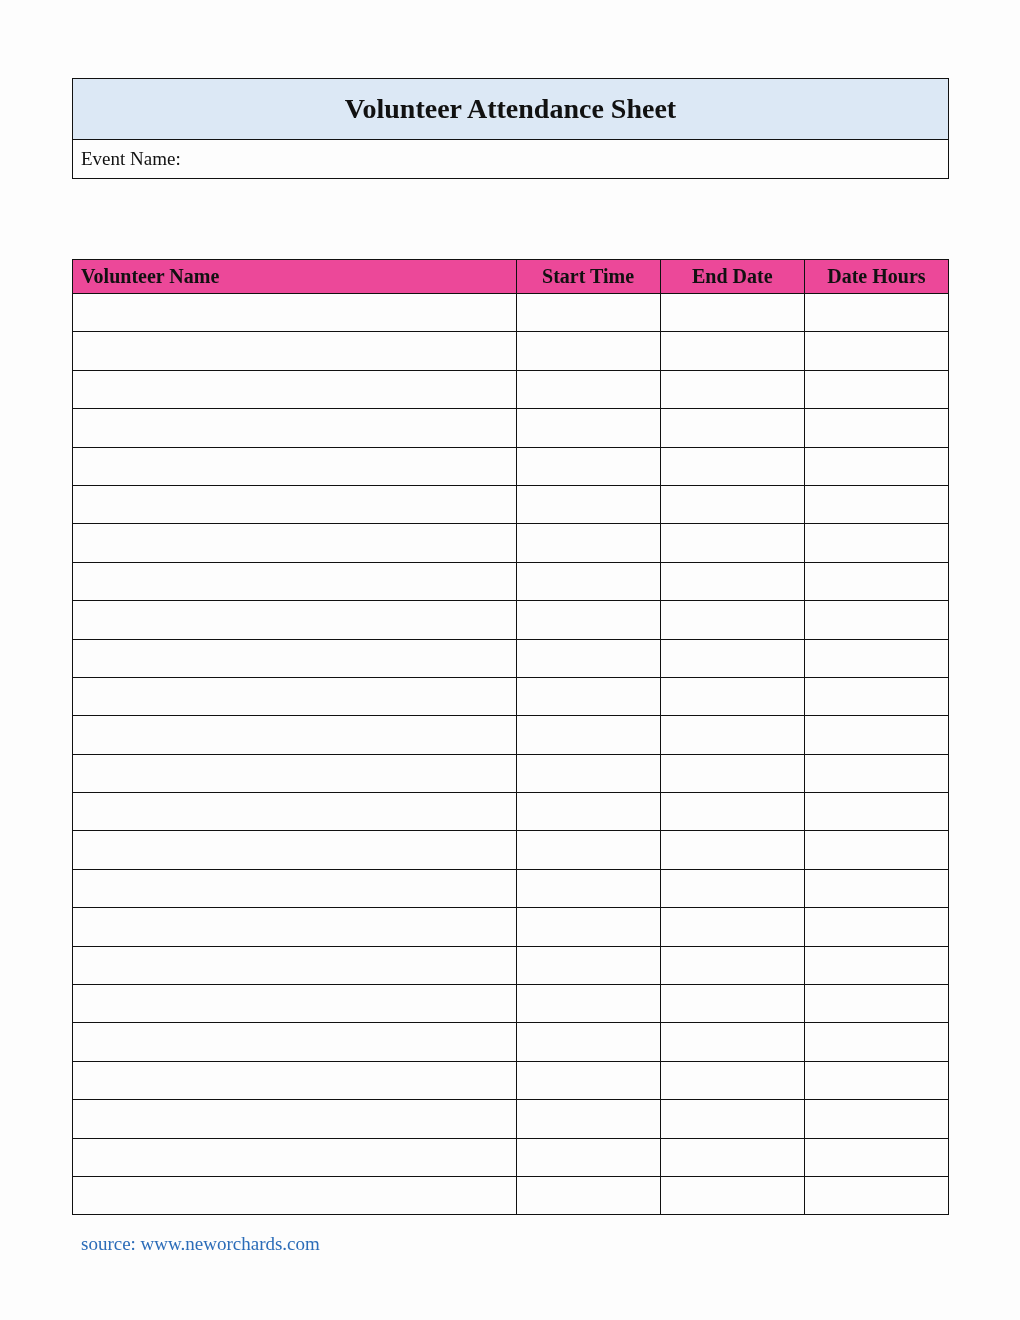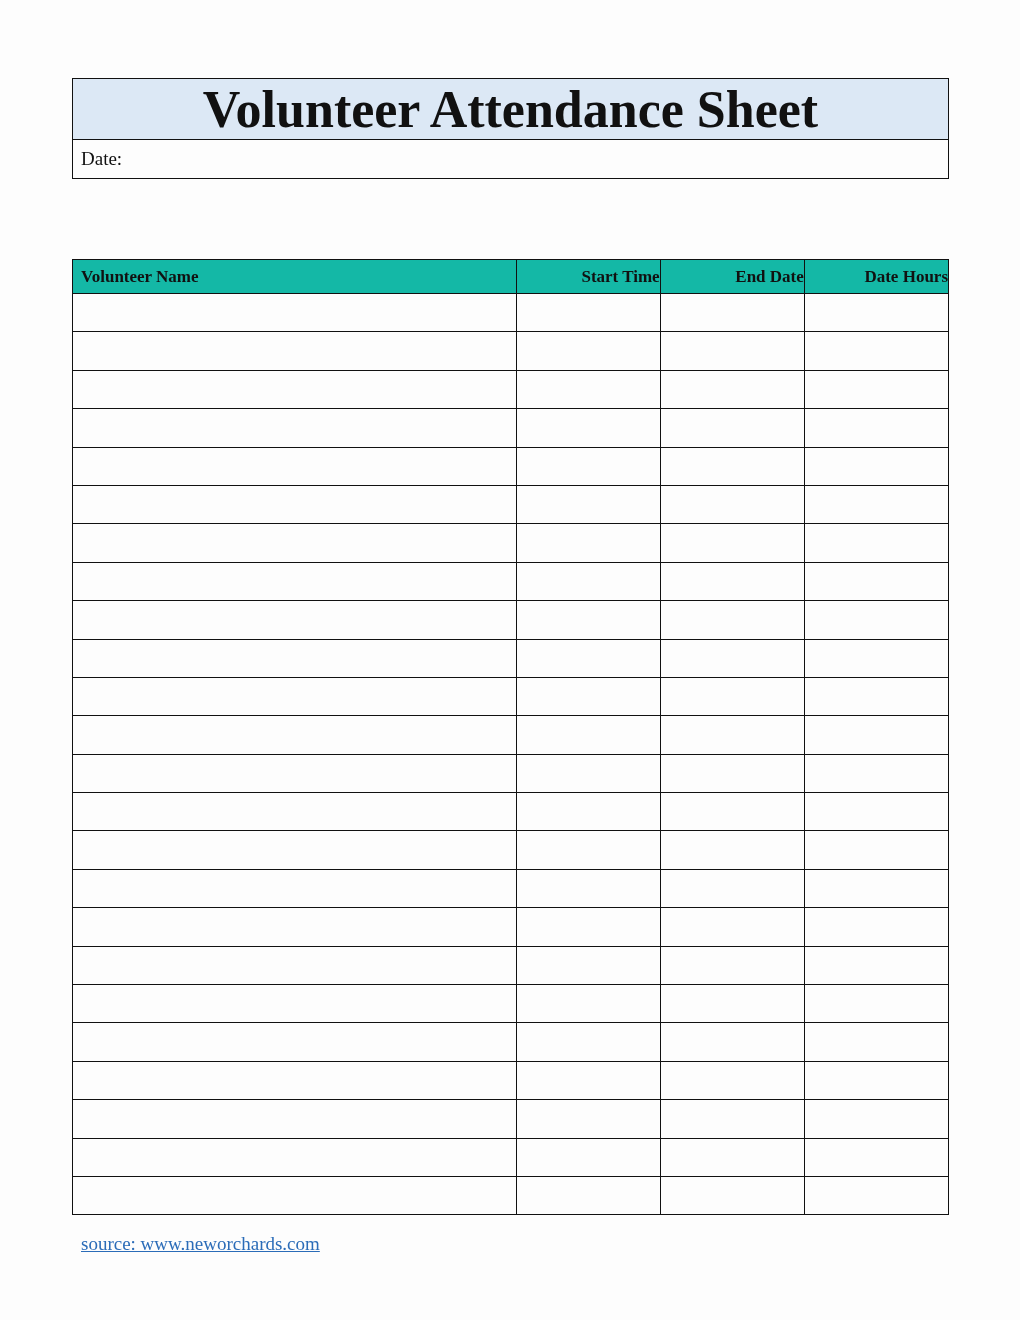--- a/index.html
+++ b/index.html
@@ -1,35 +1,35 @@
 <!DOCTYPE html>
 <html><head>
 <meta charset="utf-8">
 <style>
   html,body{margin:0;padding:0;background:#fdfdfd;}
   body{width:1020px;height:1320px;position:relative;font-family:"Liberation Serif","DejaVu Serif",serif;color:#111;}
   .header-box{position:absolute;left:72px;top:78px;width:875px;border:1px solid #111;}
-  .title{height:60px;background:#dce8f5;border-bottom:1px solid #111;display:flex;align-items:center;justify-content:center;font-weight:bold;font-size:52px;text-align:center;}
+  .title{height:60px;background:#dce8f5;border-bottom:1px solid #111;display:flex;align-items:center;justify-content:center;font-weight:bold;font-size:28px;text-align:center;}
   .field{height:38px;display:flex;align-items:center;padding-left:8px;font-size:19px;}
   .field + .field{border-top:1px solid #111;}
   table{position:absolute;left:72px;top:259px;width:877px;border-collapse:collapse;}
   th,td{border:1px solid #111;padding:0;}
-  th{background:#14b8a6;height:33px;font-size:17px;font-weight:bold;}
+  th{background:#ec4899;height:33px;font-size:20px;font-weight:bold;}
   th.name{text-align:left;padding-left:8px;width:434px;}
-  th.col{width:143px;text-align:right;}
+  th.col{width:143px;text-align:center;}
   td{height:37.4px;}
-  .source{position:absolute;left:81px;top:1233px;font-size:19px;color:#2b6cb8;text-decoration:underline;}
+  .source{position:absolute;left:81px;top:1233px;font-size:19px;color:#2b6cb8;}
 </style>
 </head>
 <body>
 
 <div class="header-box">
   <div class="title">Volunteer Attendance Sheet</div>
   <div class="field">
-    <span>Date:</span>
+    <span>Event Name:</span>
   </div>
 </div>
 
 <table>
   <thead>
     <tr>
       <th class="name">Volunteer Name</th>
       <th class="col">Start Time</th>
       <th class="col">End Date</th>
       <th class="col">Date Hours</th>

